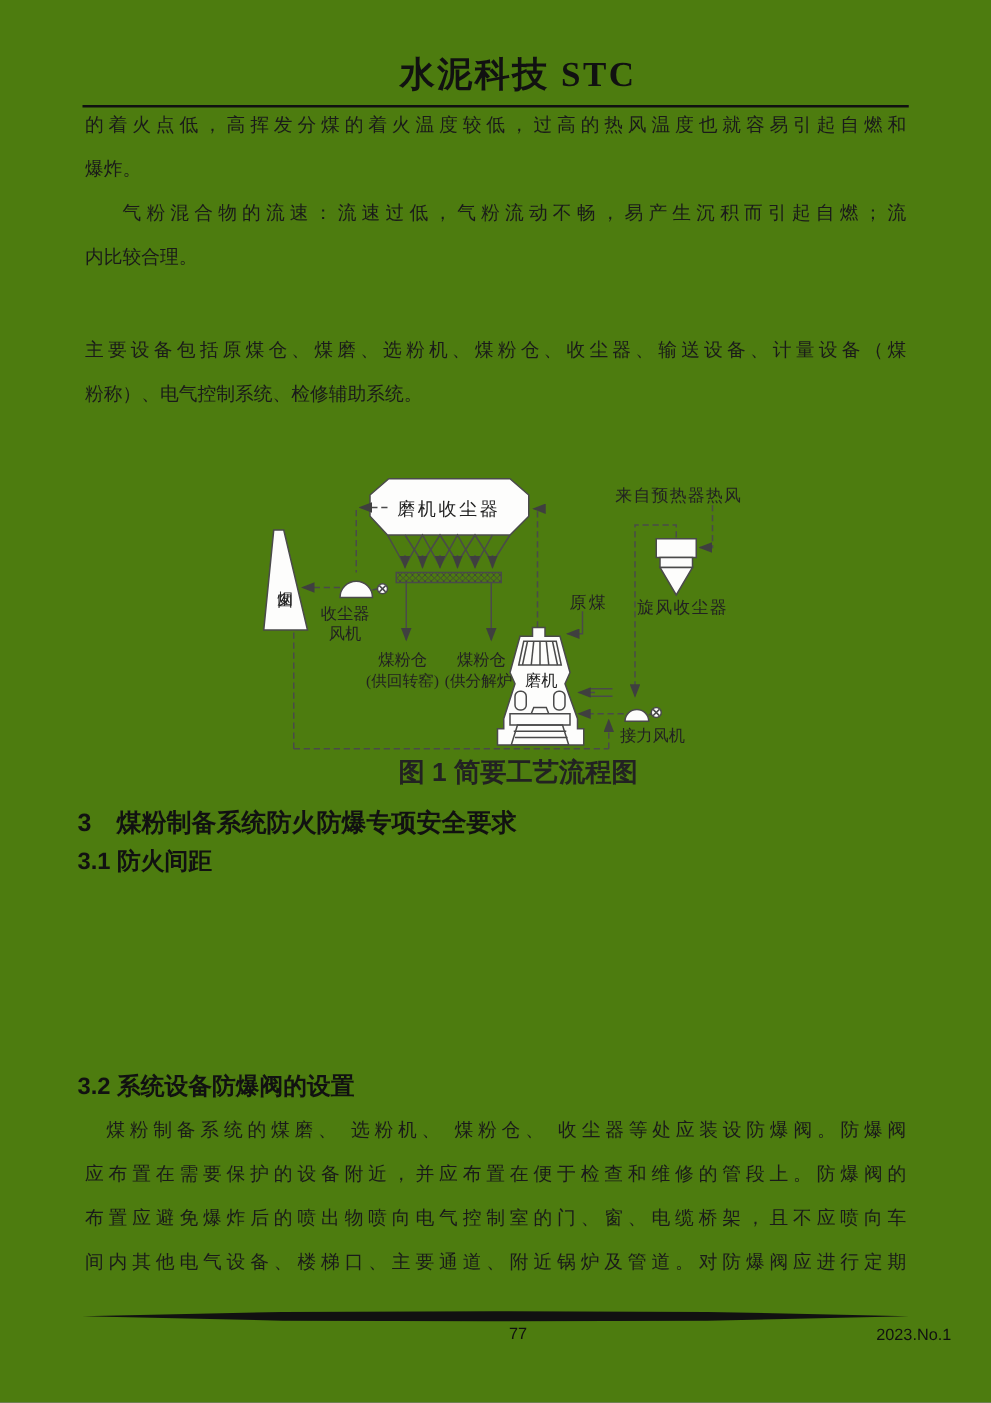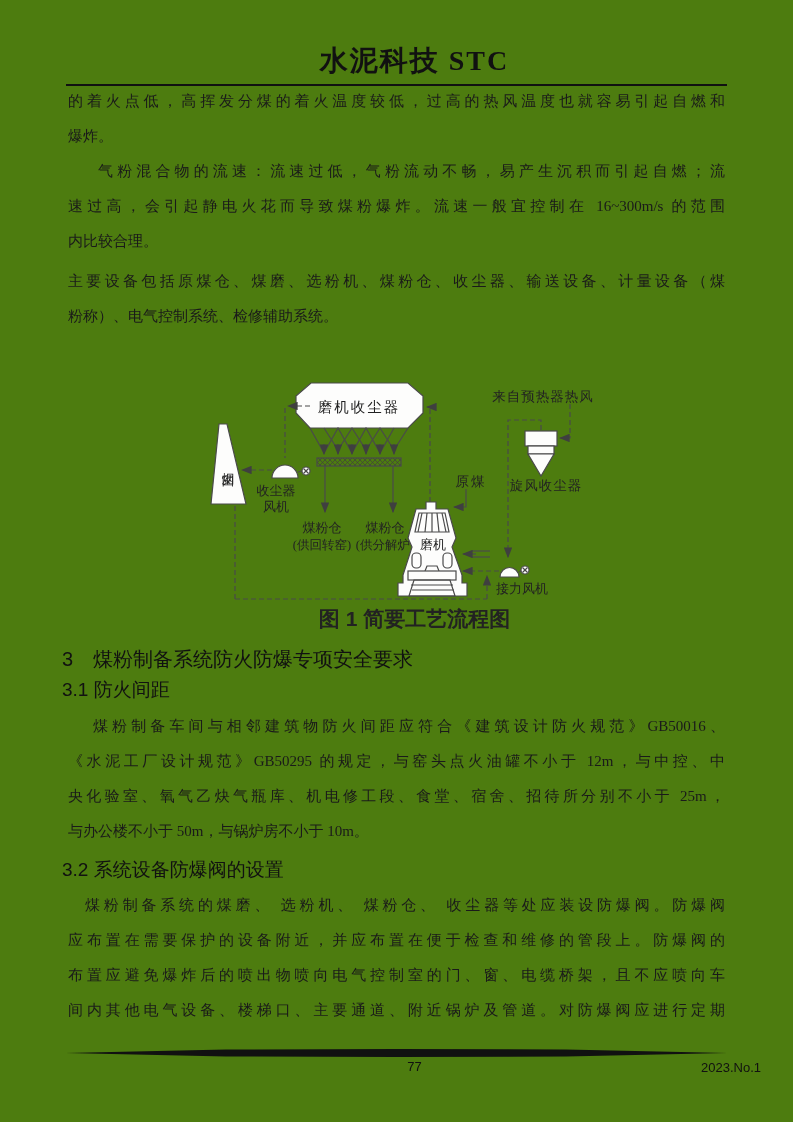--- a/index.html
+++ b/index.html
@@ -20,21 +20,21 @@
   .tb { position:absolute; left:68px; width:657px; }
   .ln {
     height:35px; line-height:35px; font-size:15px; overflow:hidden;
     text-align:justify; text-align-last:justify; color:#1a1a1a;
   }
   .ln.end { text-align:left; text-align-last:left; }
   .i30 { text-indent:30px; } .i28 { text-indent:28px; }
   .i25 { text-indent:25px; } .i17 { text-indent:17px; }
   .h {
     position:absolute; left:62px; font-family:"Liberation Sans", sans-serif;
-    font-weight:normal; color:#111; line-height:26px;
+    font-weight:bold; color:#111; line-height:26px;
   }
   .h.lvl1 { font-size:20px; }
   .h.lvl2 { font-size:19px;text-align:center; }
   .figure-svg { position:absolute; left:180px; top:378px; }
   .fig-caption {
     position:absolute; top:608px; left:0; width:100%; text-align:center;
     font-family:"Liberation Sans", sans-serif; font-size:21px; font-weight:600;
     line-height:22px; color:#222;
   }
   .footer-rule-svg { position:absolute; left:66px; top:1048px; }
@@ -58,21 +58,20 @@
   <div class="journal-title">水泥科技 STC</div>
   <div class="header-rule"></div>
 
   <div class="tb" style="top:84px">
     <div class="ln">的着火点低，高挥发分煤的着火温度较低，过高的热风温度也就容易引起自燃和</div>
     <div class="ln end">爆炸。</div>
   </div>
 
   <div class="tb" style="top:154px">
     <div class="ln i30">气粉混合物的流速：流速过低，气粉流动不畅，易产生沉积而引起自燃；流</div>
-    <div class="ln">速过高，会引起静电火花而导致煤粉爆炸。流速一般宜控制在 16~300m/s 的范围</div>
     <div class="ln end">内比较合理。</div>
   </div>
 
   <div class="tb" style="top:264px">
     <div class="ln">主要设备包括原煤仓、煤磨、选粉机、煤粉仓、收尘器、输送设备、计量设备（煤</div>
     <div class="ln end">粉称）、电气控制系统、检修辅助系统。</div>
   </div>
 
   <svg class="figure-svg" width="450" height="230" viewBox="180 378 450 230">
     <defs>
@@ -188,26 +187,20 @@
         <line x1="487" y1="599" x2="487" y2="576" marker-end="url(#ah)"></line>
       </g>
     </g>
   </svg>
 
   <div class="fig-caption">图 1 简要工艺流程图</div>
 
   <div class="h lvl1" style="top:646px">3　煤粉制备系统防火防爆专项安全要求</div>
   <div class="h lvl2" style="top:677px">3.1 防火间距</div>
 
-  <div class="tb" style="top:709px">
-    <div class="ln i25">煤粉制备车间与相邻建筑物防火间距应符合《建筑设计防火规范》GB50016、</div>
-    <div class="ln">《水泥工厂设计规范》GB50295 的规定，与窑头点火油罐不小于 12m，与中控、中</div>
-    <div class="ln">央化验室、氧气乙炔气瓶库、机电修工段、食堂、宿舍、招待所分别不小于 25m，</div>
-    <div class="ln end">与办公楼不小于 50m，与锅炉房不小于 10m。</div>
-  </div>
 
   <div class="h lvl2" style="top:857px">3.2 系统设备防爆阀的设置</div>
 
   <div class="tb" style="top:888px">
     <div class="ln i17">煤粉制备系统的煤磨、 选粉机、 煤粉仓、 收尘器等处应装设防爆阀。防爆阀</div>
     <div class="ln">应布置在需要保护的设备附近，并应布置在便于检查和维修的管段上。防爆阀的</div>
     <div class="ln">布置应避免爆炸后的喷出物喷向电气控制室的门、窗、电缆桥架，且不应喷向车</div>
     <div class="ln">间内其他电气设备、楼梯口、主要通道、附近锅炉及管道。对防爆阀应进行定期</div>
   </div>
 

